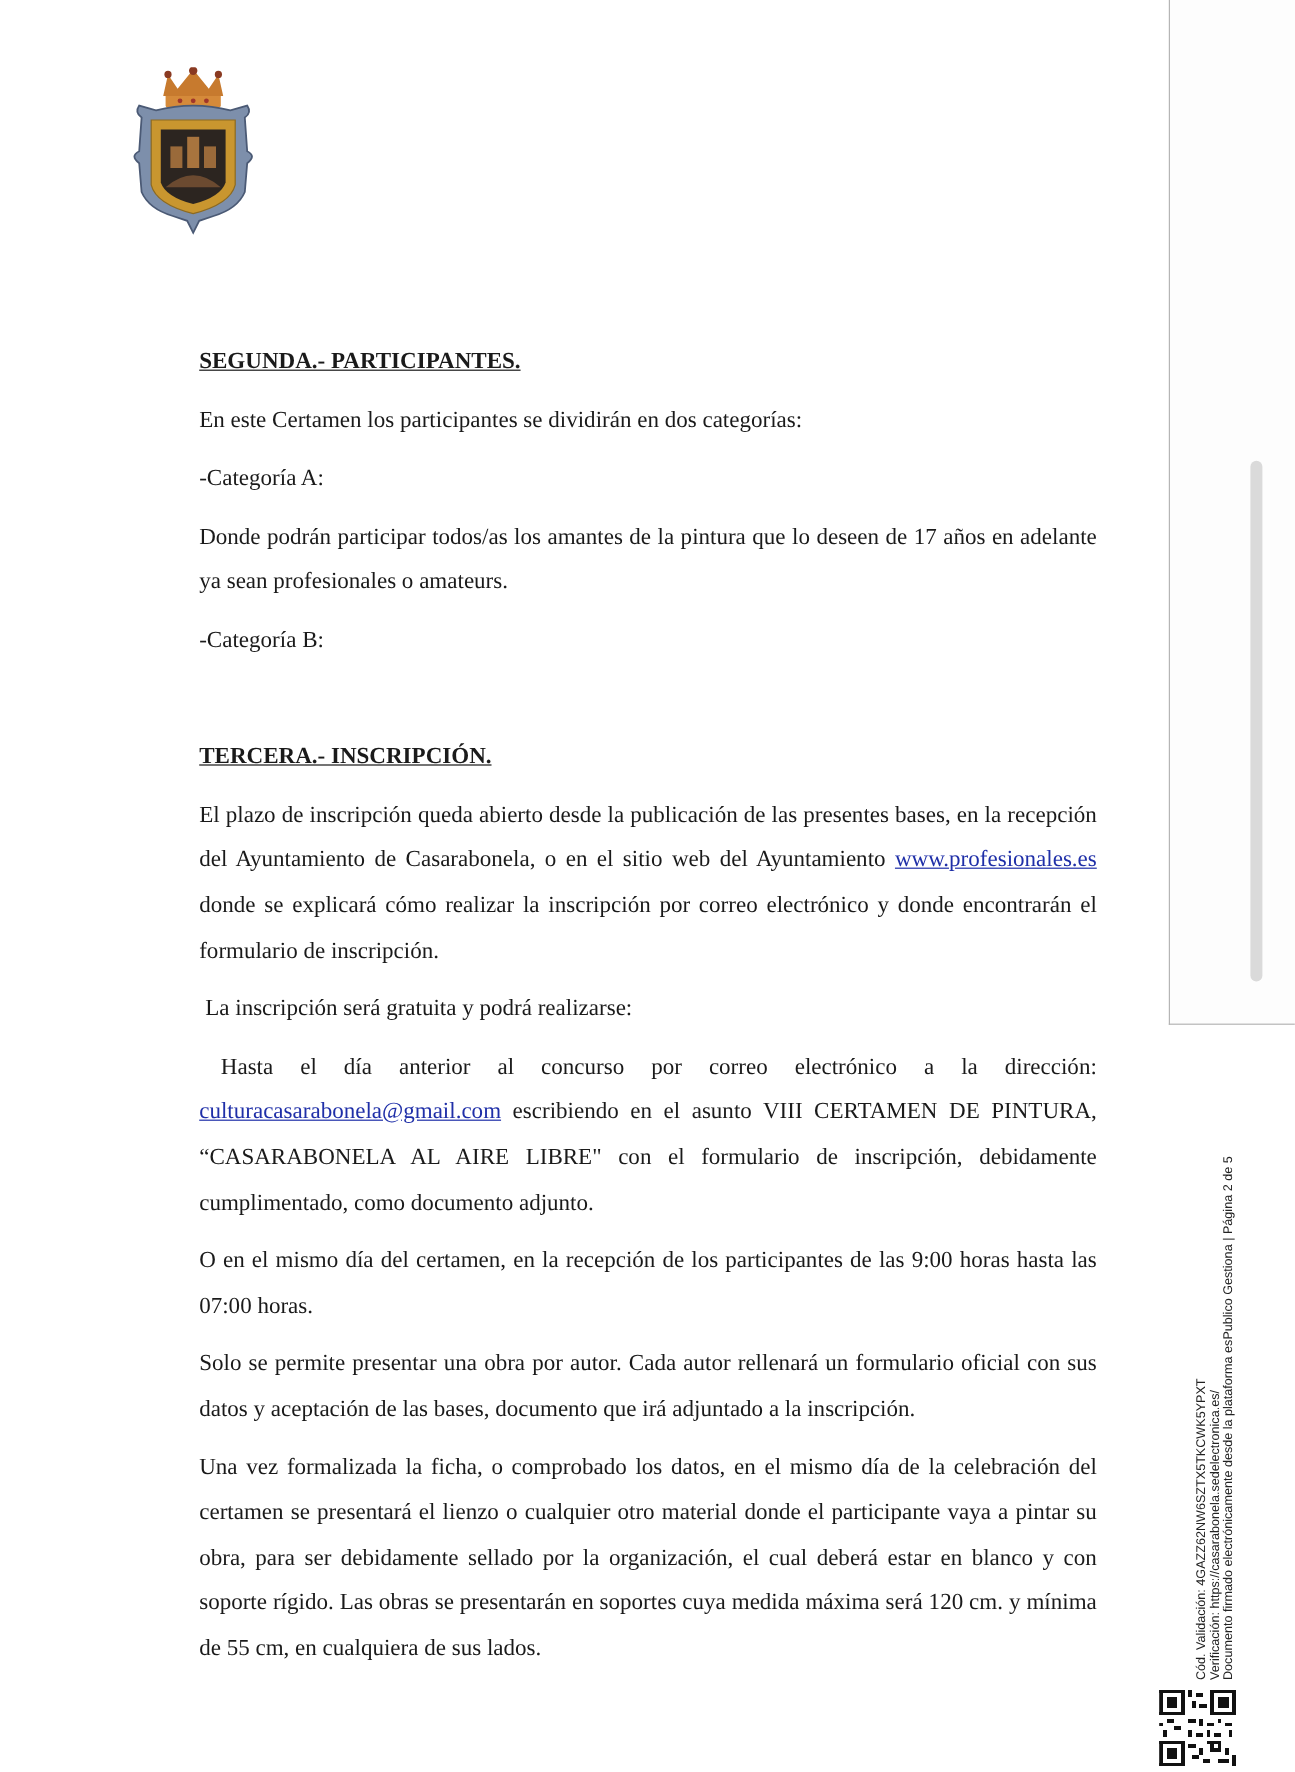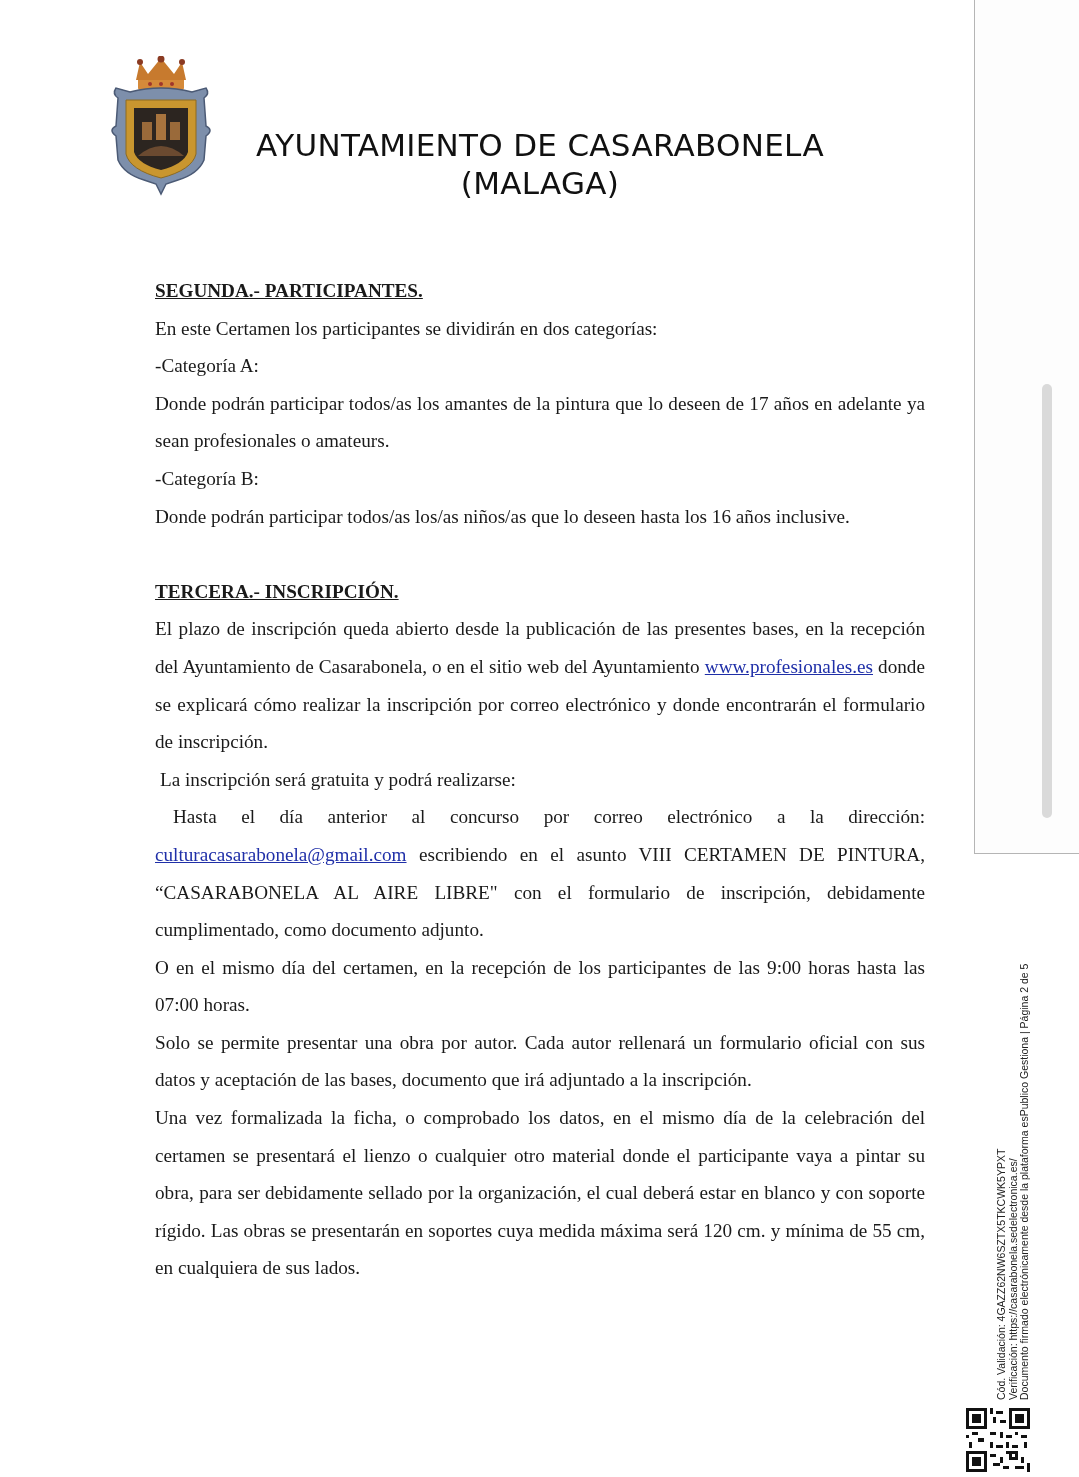--- a/index.html
+++ b/index.html
@@ -13,21 +13,21 @@
   .crest { position: absolute; left: 108px; top: 56px; width: 106px; height: 142px; }
   .header-title {
     position: absolute; left: 230px; top: 126px; width: 620px;
     text-align: center; font-family: "DejaVu Sans", sans-serif;
     font-size: 31px; line-height: 38px; color: #111; letter-spacing: 0.3px;
   }
   .body-text {
     position: absolute; left: 155px; top: 272px; width: 770px;
     font-size: 19.2px; line-height: 37.6px; text-align: justify;
   }
-  .body-text p { margin: 0; }
+  .body-text p { margin: 11px; }
   .heading { font-weight: bold; text-decoration: underline; }
   .gap { height: 37.6px; }
   .link { color: #1f2fa8; text-decoration: underline; }
   .indent1 { padding-left: 5px; }
   .indent2 { padding-left: 18px; }
 
   .side-panel {
     position: absolute; left: 974px; top: 0; width: 105px; height: 853px;
     border-left: 1px solid #b5b5b5; border-bottom: 1px solid #b5b5b5;
     background: #fdfdfd;
@@ -66,32 +66,27 @@
     <path d="M18 44 L88 44 L88 98 Q84 114 53 122 Q22 114 18 98 Z" fill="#c9962f" stroke="#8d6a20" stroke-width="1"></path>
 
     <path d="M26 52 L80 52 L80 96 Q76 108 53 114 Q30 108 26 96 Z" fill="#2c2520"></path>
 
     <rect x="34" y="66" width="10" height="18" fill="#9a6a3a"></rect>
     <rect x="48" y="58" width="10" height="26" fill="#a8743e"></rect>
     <rect x="62" y="66" width="10" height="18" fill="#9a6a3a"></rect>
     <path d="M30 100 Q53 80 76 100 Z" fill="#6b4a30"></path>
   </svg>
 
-  <div class="header-title">
-    <div>AYUNTAMIENTO DE CASARABONELA</div>
-    <div>(MALAGA)</div>
-  </div>
 
   <div class="body-text">
     <p class="heading">SEGUNDA.- PARTICIPANTES.</p>
     <p>En este Certamen los participantes se dividirán en dos categorías:</p>
     <p>-Categoría A:</p>
     <p>Donde podrán participar todos/as los amantes de la pintura que lo deseen de 17 años  en adelante ya sean profesionales o amateurs.</p>
     <p>-Categoría B:</p>
-    <p>Donde podrán participar todos/as los/as niños/as que lo deseen hasta los 16 años inclusive.</p>
     <div class="gap"></div>
 
     <p class="heading">TERCERA.- INSCRIPCIÓN.</p>
     <p><span>El plazo de inscripción queda abierto desde la publicación de las presentes bases, en la recepción del Ayuntamiento de Casarabonela, o en el sitio web del Ayuntamiento </span><a class="link">www.profesionales.es</a><span> donde se explicará cómo realizar la inscripción por correo electrónico y donde encontrarán el formulario de inscripción.</span></p>
     <p class="indent1">La inscripción será gratuita y podrá realizarse:</p>
     <p><span class="indent2">Hasta el día anterior al concurso por correo electrónico a la dirección: </span><a class="link">culturacasarabonela@gmail.com</a><span> escribiendo en el asunto VIII CERTAMEN DE PINTURA, “CASARABONELA AL AIRE LIBRE" con el formulario de inscripción, debidamente cumplimentado, como documento adjunto.</span></p>
     <p>O en el mismo día del certamen, en la recepción de los participantes de las 9:00 horas hasta las 07:00 horas.</p>
     <p>Solo se permite presentar una obra por autor. Cada autor rellenará un formulario oficial con sus datos y aceptación de las bases, documento que irá adjuntado a la inscripción.</p>
     <p>Una vez formalizada la ficha, o comprobado los datos, en el mismo día de la celebración del certamen se presentará el lienzo o cualquier otro material donde el participante vaya a pintar su obra, para ser debidamente sellado por la organización, el cual deberá estar en blanco y con soporte rígido. Las obras se presentarán en soportes cuya medida máxima será 120 cm. y mínima de 55 cm, en cualquiera de sus lados.</p>
   </div>

